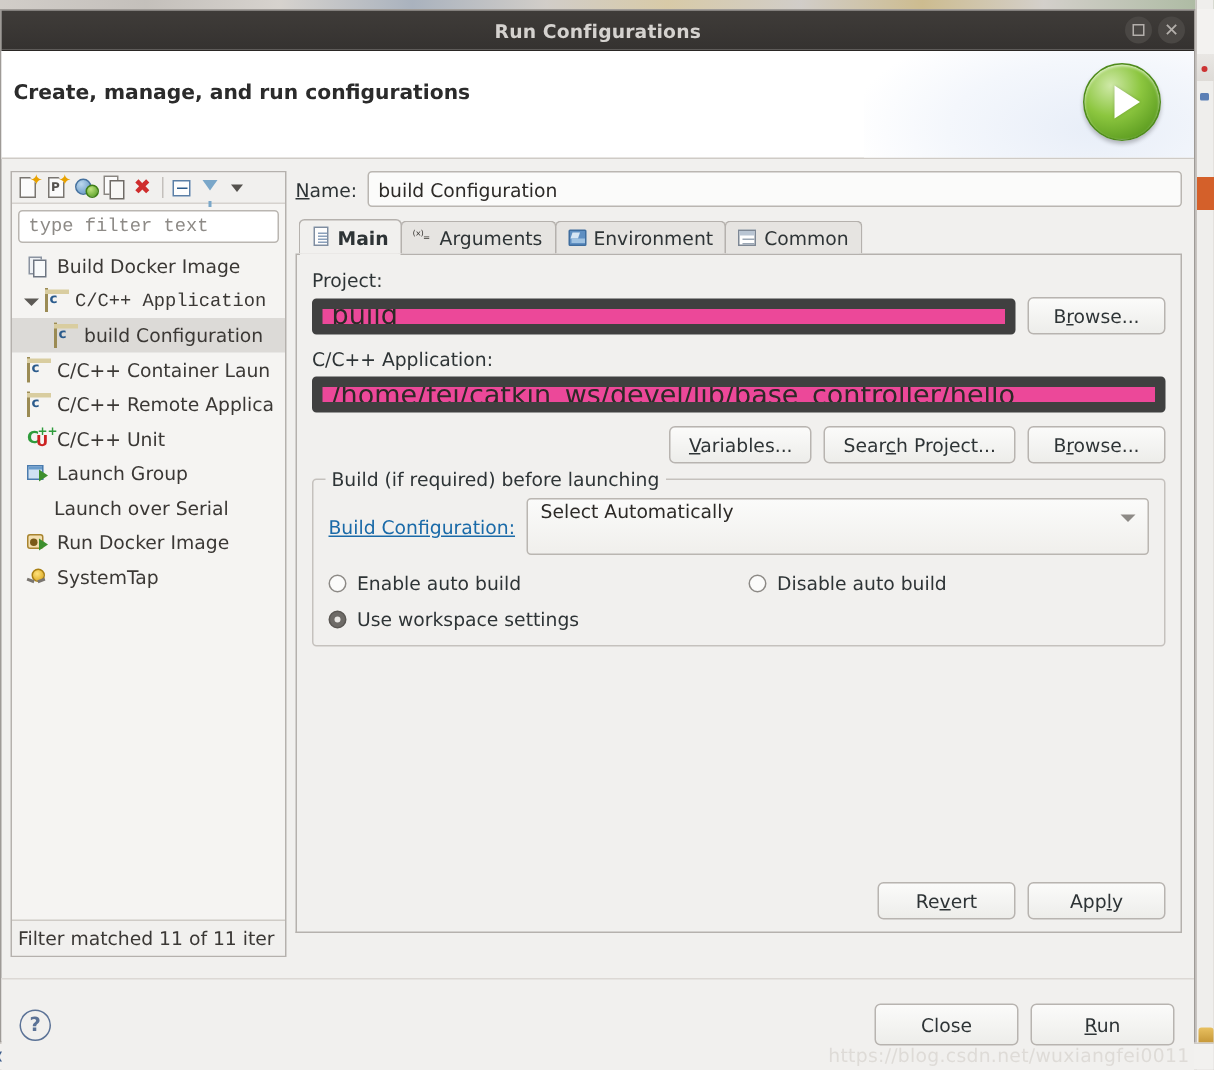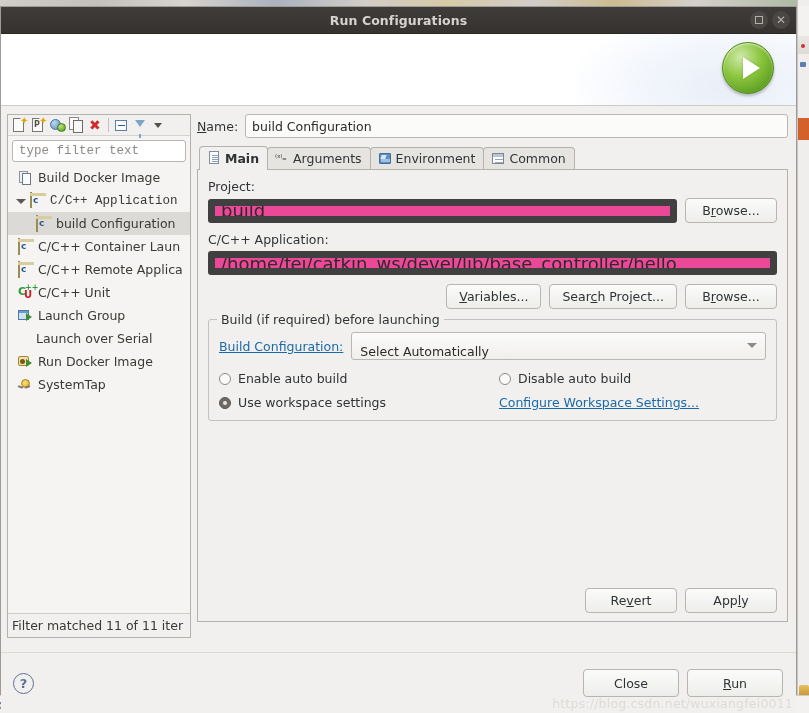--- a/index.html
+++ b/index.html
@@ -375,24 +375,24 @@
     position: absolute; left: 8px; top: -8px;
     background: #f1f0ee;
     padding: 0 4px;
     font-size: 12.5px; color: #2e3436;
   }
   #bcrow { display: flex; align-items: center; gap: 8px; }
   .linklabel {
     color: #1a6aa8; text-decoration: underline; font-size: 12.5px; white-space: nowrap;
   }
   #bcselect {
-    flex: 1; height: 28px;
+    flex: 1; height: 38px;
     border: 1px solid #bab6b1; border-radius: 3px;
     background: linear-gradient(#fbfbfa,#f0efec);
-    display: flex; align-items: flex-end;
+    display: flex; align-items: flex-start;
     padding: 0 8px;
     font-size: 12.5px; color: #2d2a27;
     position: relative;
   }
   #bcselect .arrow {
     position: absolute; right: 8px; top: 10px;
     width: 0; height: 0;
     border-left: 5px solid transparent; border-right: 5px solid transparent;
     border-top: 5px solid #8d8a86;
   }
@@ -477,20 +477,21 @@
           <span class="sq"></span>
         </div>
       <div class="wbtn">
           <span class="xx">✕</span>
         </div>
     </div>
   </div>
 
   <div id="banner">
     <div class="bgwash"></div>
+    <div class="btitle">Create, manage, and run configurations</div>
     <div class="runbig">
         <span class="tri"></span>
       </div>
   </div>
 
   <div id="body">
 
     <div id="leftpanel">
 
       <div id="tree-toolbar">
@@ -675,21 +676,20 @@
               <span>Enable auto build</span>
             </label>
             <label class="radio-item">
               <span class="radio"></span>
               <span>Disable auto build</span>
             </label>
             <label class="radio-item">
               <span class="radio on"></span>
               <span>Use workspace settings</span>
             </label>
-            <span class="linklabel">Configure Workspace Settings...</span>
           </div>
         </div>
 
         <div id="applyrow">
           <button class="btn">Re<u>v</u>ert</button>
           <button class="btn">App<u>l</u>y</button>
         </div>
 
       </div>
     </div>

